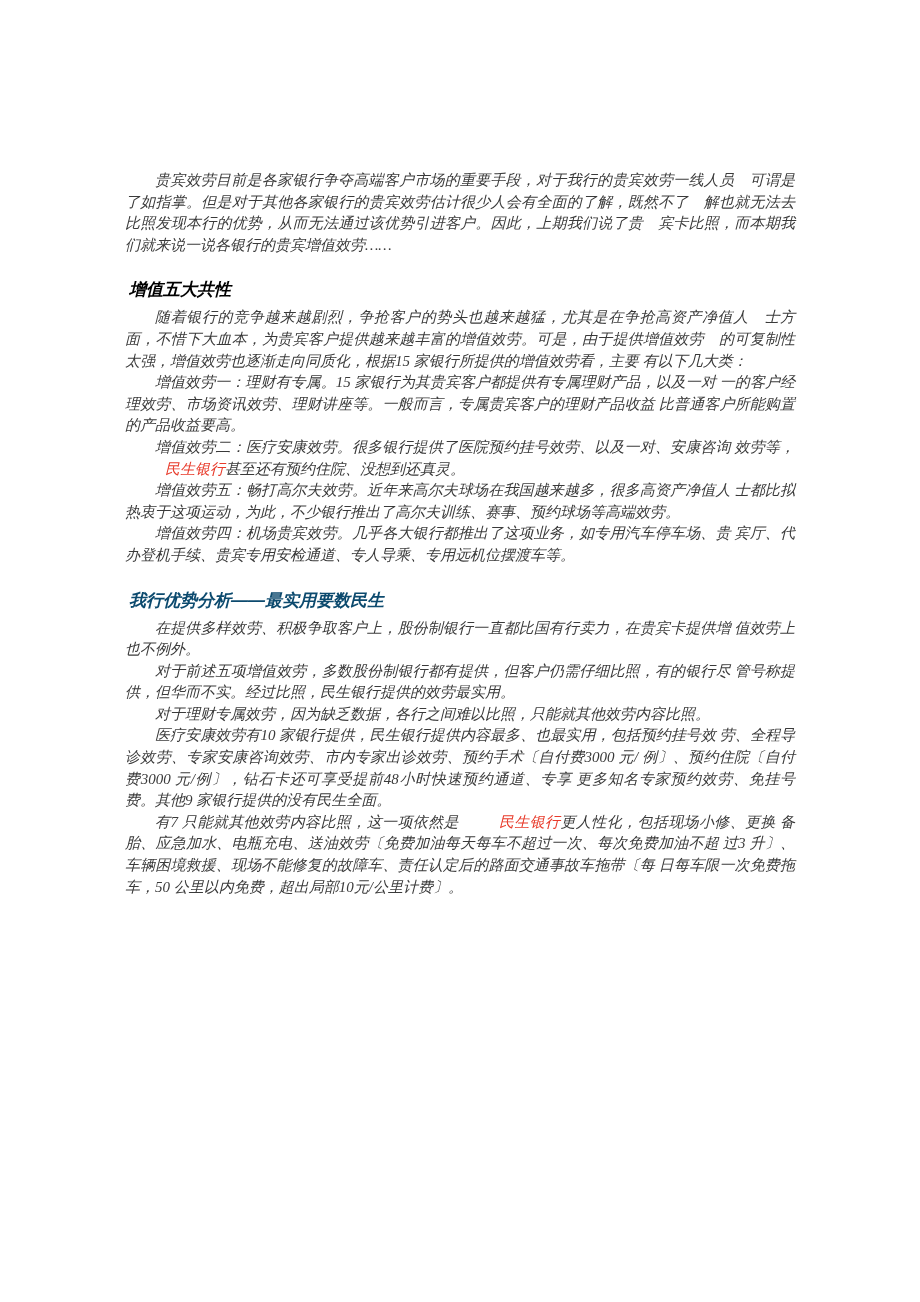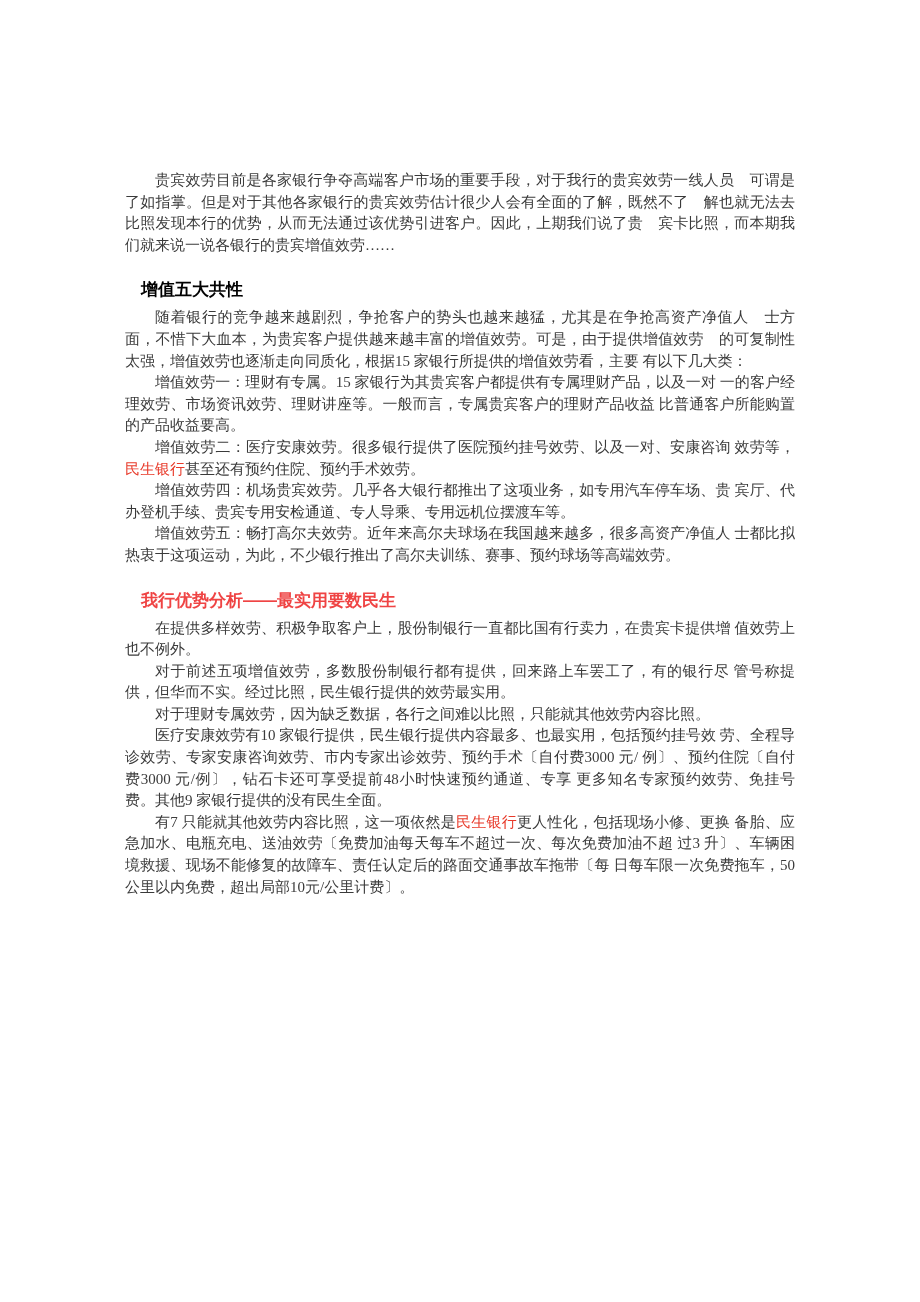--- a/index.html
+++ b/index.html
@@ -7,20 +7,21 @@
     padding: 0;
     background: #ffffff;
   }
   .page {
     position: relative;
     width: 920px;
     height: 1302px;
     background: #ffffff;
     overflow: hidden;
     font-family: "Liberation Serif", "DejaVu Serif", serif;
+    font-style: italic;
   }
   .content {
     position: absolute;
     left: 125px;
     top: 170px;
     width: 670px;
     font-size: 15px;
     line-height: 21.6px;
     color: #3a3a3a;
     text-align: justify;
@@ -29,28 +30,29 @@
     margin: 0;
     padding: 0;
     text-indent: 2em;
   }
   h2.sec-heading {
     font-family: "Liberation Sans", "DejaVu Sans", sans-serif;
     font-size: 17px;
     line-height: 24px;
     font-weight: bold;
     color: #000000;
-    margin: 22px 0 5px 16px;
+    margin: 22px 0 5px 4px;
     text-indent: 0;
   }
   h2.sec-heading.red {
-    color: #ef4444;
+    color: #0c4a6e;
   }
   .red-inline {
     color: #e83a2a;
+    margin-left: 40px;
   }
 </style>
 </head>
 <body>
 
 <div class="page">
   <div class="content">
 
     <p>
       <span>贵宾效劳目前是各家银行争夺高端客户市场的重要手段，对于我行的贵宾效劳一线人员　可谓是了如指掌。但是对于其他各家银行的贵宾效劳估计很少人会有全面的了解，既然不了　解也就无法去比照发现本行的优势，从而无法通过该优势引进客户。因此，上期我们说了贵　宾卡比照，而本期我们就来说一说各银行的贵宾增值效劳……</span>
@@ -60,40 +62,40 @@
 
     <p>
       <span>随着银行的竞争越来越剧烈，争抢客户的势头也越来越猛，尤其是在争抢高资产净值人　士方面，不惜下大血本，为贵宾客户提供越来越丰富的增值效劳。可是，由于提供增值效劳　的可复制性太强，增值效劳也逐渐走向同质化，根据15 家银行所提供的增值效劳看，主要 有以下几大类：</span>
     </p>
 
     <p>
       <span>增值效劳一：理财有专属。15 家银行为其贵宾客户都提供有专属理财产品，以及一对 一的客户经理效劳、市场资讯效劳、理财讲座等。一般而言，专属贵宾客户的理财产品收益 比普通客户所能购置的产品收益要高。</span>
     </p>
 
     <p>
-      <span>增值效劳二：医疗安康效劳。很多银行提供了医院预约挂号效劳、以及一对、安康咨询 效劳等，</span><span class="red-inline">民生银行</span><span>甚至还有预约住院、预约手术效劳。</span>
+      <span>增值效劳二：医疗安康效劳。很多银行提供了医院预约挂号效劳、以及一对、安康咨询 效劳等，</span><span class="red-inline">民生银行</span><span>甚至还有预约住院、没想到还真灵。</span>
     </p>
 
 
     <p>
-      <span>增值效劳四：机场贵宾效劳。几乎各大银行都推出了这项业务，如专用汽车停车场、贵 宾厅、代办登机手续、贵宾专用安检通道、专人导乘、专用远机位摆渡车等。</span>
+      <span>增值效劳五：畅打高尔夫效劳。近年来高尔夫球场在我国越来越多，很多高资产净值人 士都比拟热衷于这项运动，为此，不少银行推出了高尔夫训练、赛事、预约球场等高端效劳。</span>
     </p>
 
     <p>
-      <span>增值效劳五：畅打高尔夫效劳。近年来高尔夫球场在我国越来越多，很多高资产净值人 士都比拟热衷于这项运动，为此，不少银行推出了高尔夫训练、赛事、预约球场等高端效劳。</span>
+      <span>增值效劳四：机场贵宾效劳。几乎各大银行都推出了这项业务，如专用汽车停车场、贵 宾厅、代办登机手续、贵宾专用安检通道、专人导乘、专用远机位摆渡车等。</span>
     </p>
 
     <h2 class="sec-heading red">我行优势分析——最实用要数民生</h2>
 
     <p>
       <span>在提供多样效劳、积极争取客户上，股份制银行一直都比国有行卖力，在贵宾卡提供增 值效劳上也不例外。</span>
     </p>
 
     <p>
-      <span>对于前述五项增值效劳，多数股份制银行都有提供，回来路上车罢工了，有的银行尽 管号称提供，但华而不实。经过比照，民生银行提供的效劳最实用。</span>
+      <span>对于前述五项增值效劳，多数股份制银行都有提供，但客户仍需仔细比照，有的银行尽 管号称提供，但华而不实。经过比照，民生银行提供的效劳最实用。</span>
     </p>
 
     <p>
       <span>对于理财专属效劳，因为缺乏数据，各行之间难以比照，只能就其他效劳内容比照。</span>
     </p>
 
     <p>
       <span>医疗安康效劳有10 家银行提供，民生银行提供内容最多、也最实用，包括预约挂号效 劳、全程导诊效劳、专家安康咨询效劳、市内专家出诊效劳、预约手术〔自付费3000 元/ 例〕、预约住院〔自付费3000 元/例〕，钻石卡还可享受提前48小时快速预约通道、专享 更多知名专家预约效劳、免挂号费。其他9 家银行提供的没有民生全面。</span>
     </p>
 

